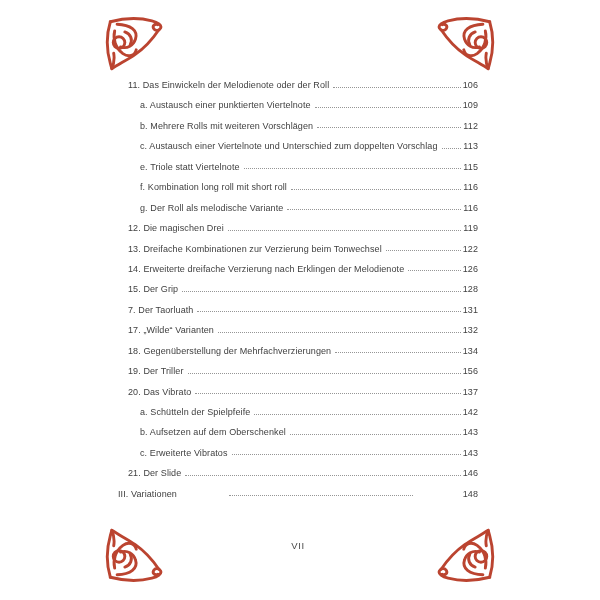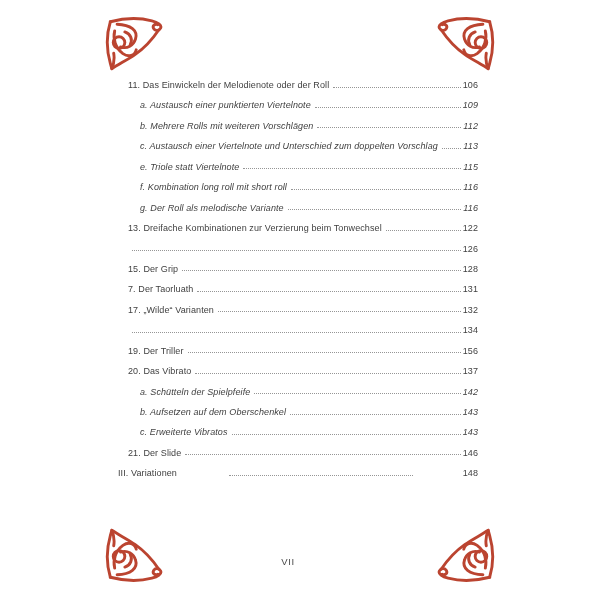--- a/index.html
+++ b/index.html
@@ -41,42 +41,41 @@
   .toc-row {
     display: flex;
     align-items: flex-start;
     height: 20.45px;
     font-size: 9px;
     line-height: 20.45px;
     letter-spacing: 0.1px;
   }
   .toc-row.lv0 { padding-left: 0; gap: 48px; }
   .toc-row.lv1 { padding-left: 10px; }
-  .toc-row.lv2 { padding-left: 22px; font-style: italic; }
+  .toc-row.lv2 { padding-left: 22px; }
   .toc-title { white-space: nowrap; color: var(--ink); }
   .toc-dots {
     flex: 1;
     height: 12.5px;
     margin: 0 2px 0 4px;
     border-bottom: 1.5px dotted var(--dots);
     min-width: 10px;
   }
   .toc-pnum { white-space: nowrap; color: var(--ink); }
 
   
   .folio {
     position: absolute;
-    left: 108px;
+    left: 118px;
     width: 360px;
     top: 540px;
     text-align: center;
     font-size: 9.5px;
     letter-spacing: 0.6px;
     color: #4a4a4a;
-    margin-top: 16px;
   }
 </style>
 </head>
 <body>
 
 <svg width="0" height="0" style="position:absolute" aria-hidden="true">
   <defs>
     <symbol id="celtic-corner" viewBox="0 0 64 60">
       <g fill="none" stroke="currentColor" stroke-width="3" stroke-linecap="round" stroke-linejoin="round">
 
@@ -158,28 +157,34 @@
     <span class="toc-dots"></span>
     <span class="toc-pnum">116</span>
   </div>
 
   <div class="toc-row lv2">
     <span class="toc-title">g. Der Roll als melodische Variante</span>
     <span class="toc-dots"></span>
     <span class="toc-pnum">116</span>
   </div>
 
+  <div class="toc-row lv1">
+    <span class="toc-title">12. Die magischen Drei</span>
+    <span class="toc-dots"></span>
+    <span class="toc-pnum">119</span>
+  </div>
 
   <div class="toc-row lv1">
     <span class="toc-title">13. Dreifache Kombinationen zur Verzierung beim Tonwechsel</span>
     <span class="toc-dots"></span>
     <span class="toc-pnum">122</span>
   </div>
 
   <div class="toc-row lv1">
+    <span class="toc-title">14. Erweiterte dreifache Verzierung nach Erklingen der Melodienote</span>
     <span class="toc-dots"></span>
     <span class="toc-pnum">126</span>
   </div>
 
   <div class="toc-row lv1">
     <span class="toc-title">15. Der Grip</span>
     <span class="toc-dots"></span>
     <span class="toc-pnum">128</span>
   </div>
 
@@ -189,20 +194,21 @@
     <span class="toc-pnum">131</span>
   </div>
 
   <div class="toc-row lv1">
     <span class="toc-title">17. „Wilde“ Varianten</span>
     <span class="toc-dots"></span>
     <span class="toc-pnum">132</span>
   </div>
 
   <div class="toc-row lv1">
+    <span class="toc-title">18. Gegenüberstellung der Mehrfachverzierungen</span>
     <span class="toc-dots"></span>
     <span class="toc-pnum">134</span>
   </div>
 
   <div class="toc-row lv1">
     <span class="toc-title">19. Der Triller</span>
     <span class="toc-dots"></span>
     <span class="toc-pnum">156</span>
   </div>
 

